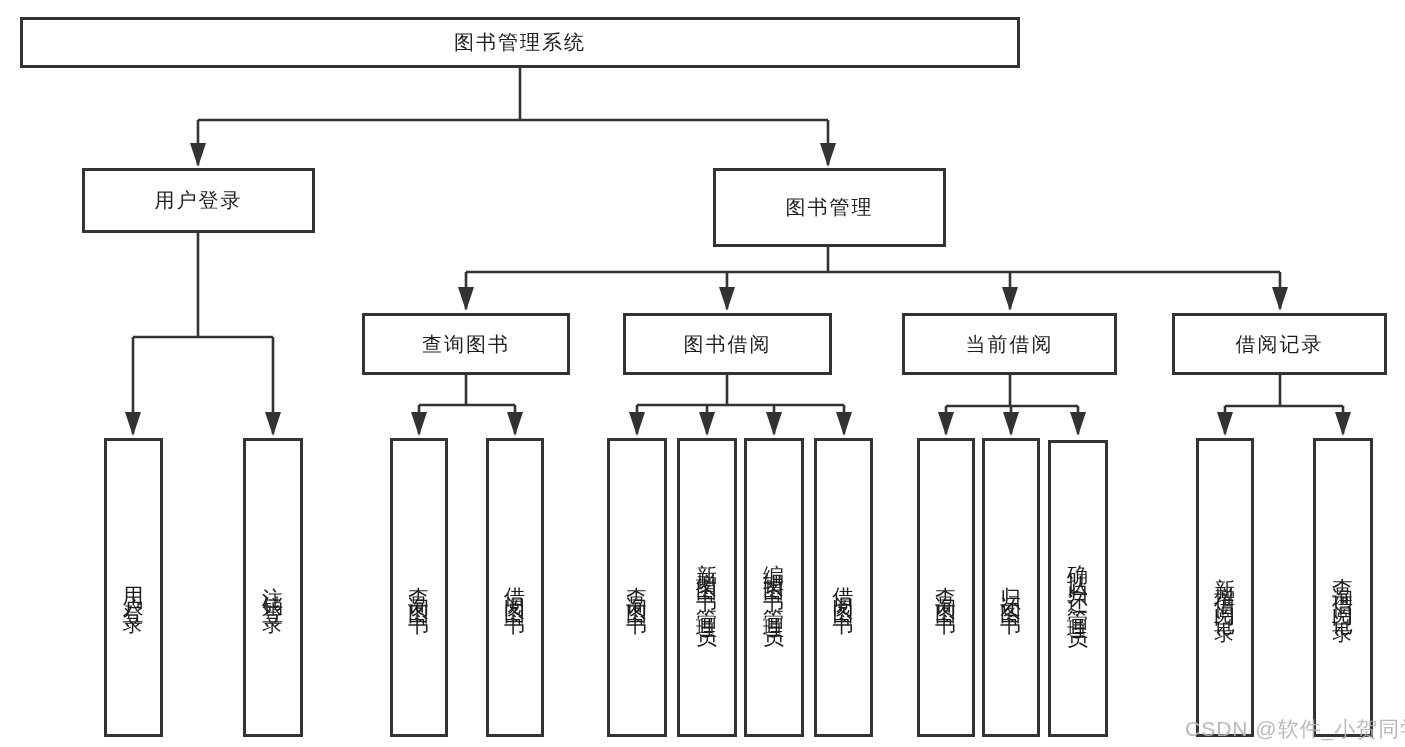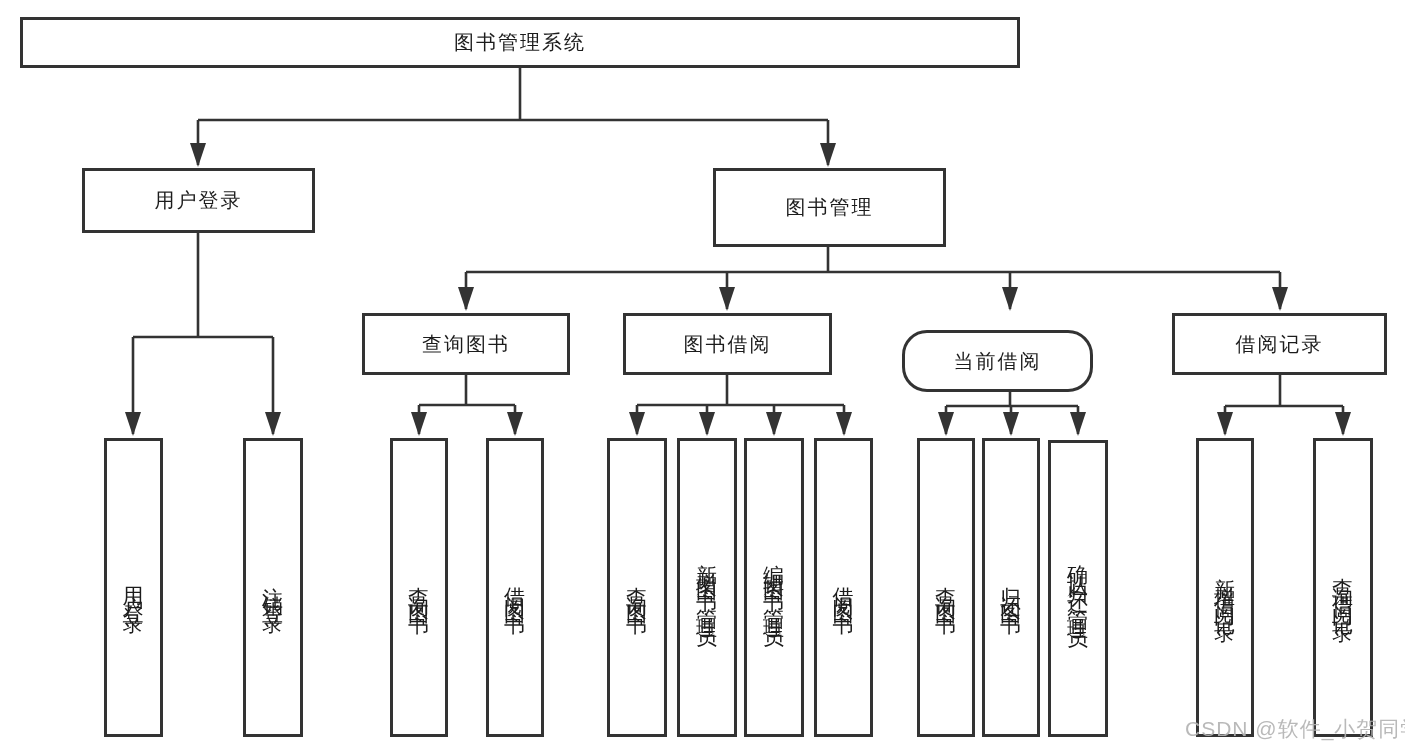--- a/index.html
+++ b/index.html
@@ -98,21 +98,21 @@
   <div class="node hbox" style="left:713px; top:168px; width:233px; height:79px;">
     <span>图书管理</span>
   </div>
 
   <div class="node hbox" style="left:362px; top:313px; width:208px; height:62px;">
     <span>查询图书</span>
   </div>
   <div class="node hbox" style="left:623px; top:313px; width:209px; height:62px;">
     <span>图书借阅</span>
   </div>
-  <div class="node hbox" style="left:902px; top:330px; width:191px; height:62px;border-radius:25px;">
+  <div class="node hbox" style="left:902px; top:313px; width:215px; height:62px;">
     <span>当前借阅</span>
   </div>
   <div class="node hbox" style="left:1172px; top:313px; width:215px; height:62px;">
     <span>借阅记录</span>
   </div>
 
   <div class="node vbox" style="left:104px; top:438px; width:59px; height:299px;">
     <span>用户登录</span>
   </div>
   <div class="node vbox" style="left:243px; top:438px; width:60px; height:299px;">

